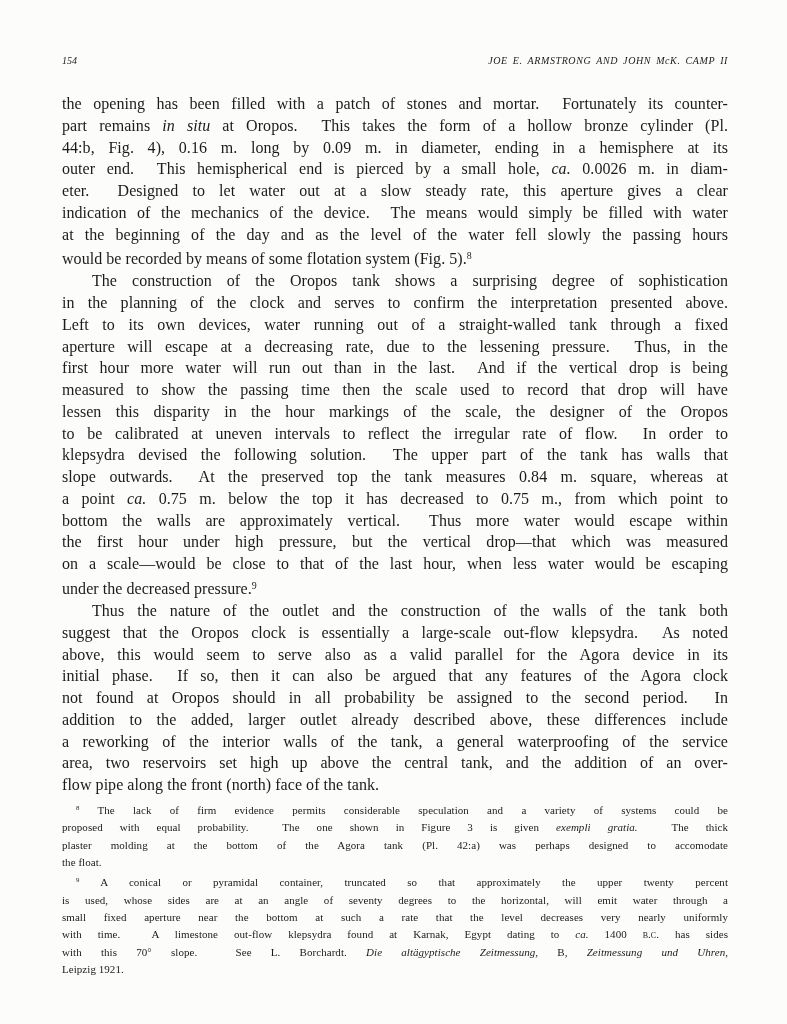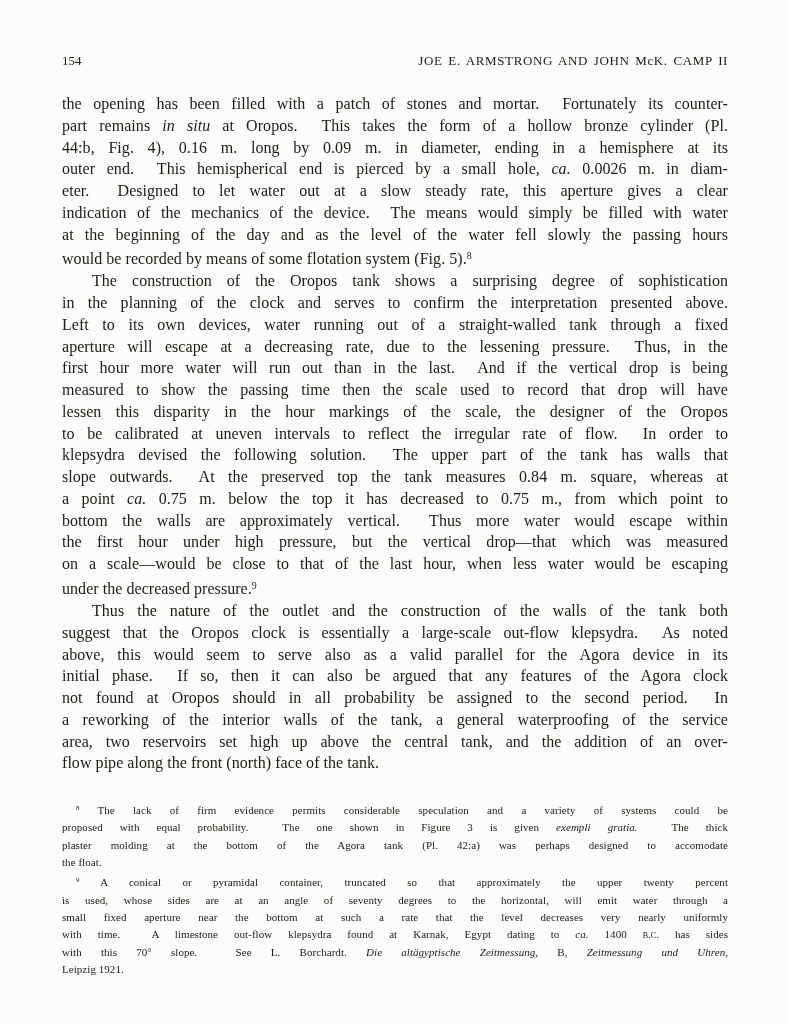--- a/index.html
+++ b/index.html
@@ -16,22 +16,23 @@
     font-family: "Liberation Serif", "DejaVu Serif", serif;
     overflow: hidden;
   }
   
   .running-head {
     position: absolute;
     left: 62px;
     top: 51px;
     width: 666px;
     height: 20px;
-    font-size: 13px;
+    font-size: 10px;
     line-height: 20px;
+    font-style: italic;
   }
   .page-number {
     position: absolute;
     left: 0;
     top: 0;
   }
   .running-title {
     position: absolute;
     left: 0;
     right: 0;
@@ -119,20 +120,21 @@
         <div class="line"><span>the first hour under high pressure, but the vertical drop—that which was measured</span></div>
         <div class="line"><span>on a scale—would be close to that of the last hour, when less water would be escaping</span></div>
         <div class="line last"><span>under the decreased pressure.</span><span class="s-sup">9</span></div>
       </div>
       <div class="para indent">
         <div class="line first"><span>Thus the nature of the outlet and the construction of the walls of the tank both</span></div>
         <div class="line"><span>suggest that the Oropos clock is essentially a large-scale out-flow klepsydra.  As noted</span></div>
         <div class="line"><span>above, this would seem to serve also as a valid parallel for the Agora device in its</span></div>
         <div class="line"><span>initial phase.  If so, then it can also be argued that any features of the Agora clock</span></div>
         <div class="line"><span>not found at Oropos should in all probability be assigned to the second period.  In</span></div>
+        <div class="line"><span>addition to the added, larger outlet already described above, these differences include</span></div>
         <div class="line"><span>a reworking of the interior walls of the tank, a general waterproofing of the service</span></div>
         <div class="line"><span>area, two reservoirs set high up above the central tank, and the addition of an over-</span></div>
         <div class="line last"><span>flow pipe along the front (north) face of the tank.</span></div>
       </div>
     </div>
 
   <div class="footnotes">
       <div class="para indent">
         <div class="line first"><span class="s-sup">8</span><span> The lack of firm evidence permits considerable speculation and a variety of systems could be</span></div>
         <div class="line"><span>proposed with equal probability.  The one shown in Figure 3 is given </span><span class="s-i">exempli gratia.</span><span>  The thick</span></div>

